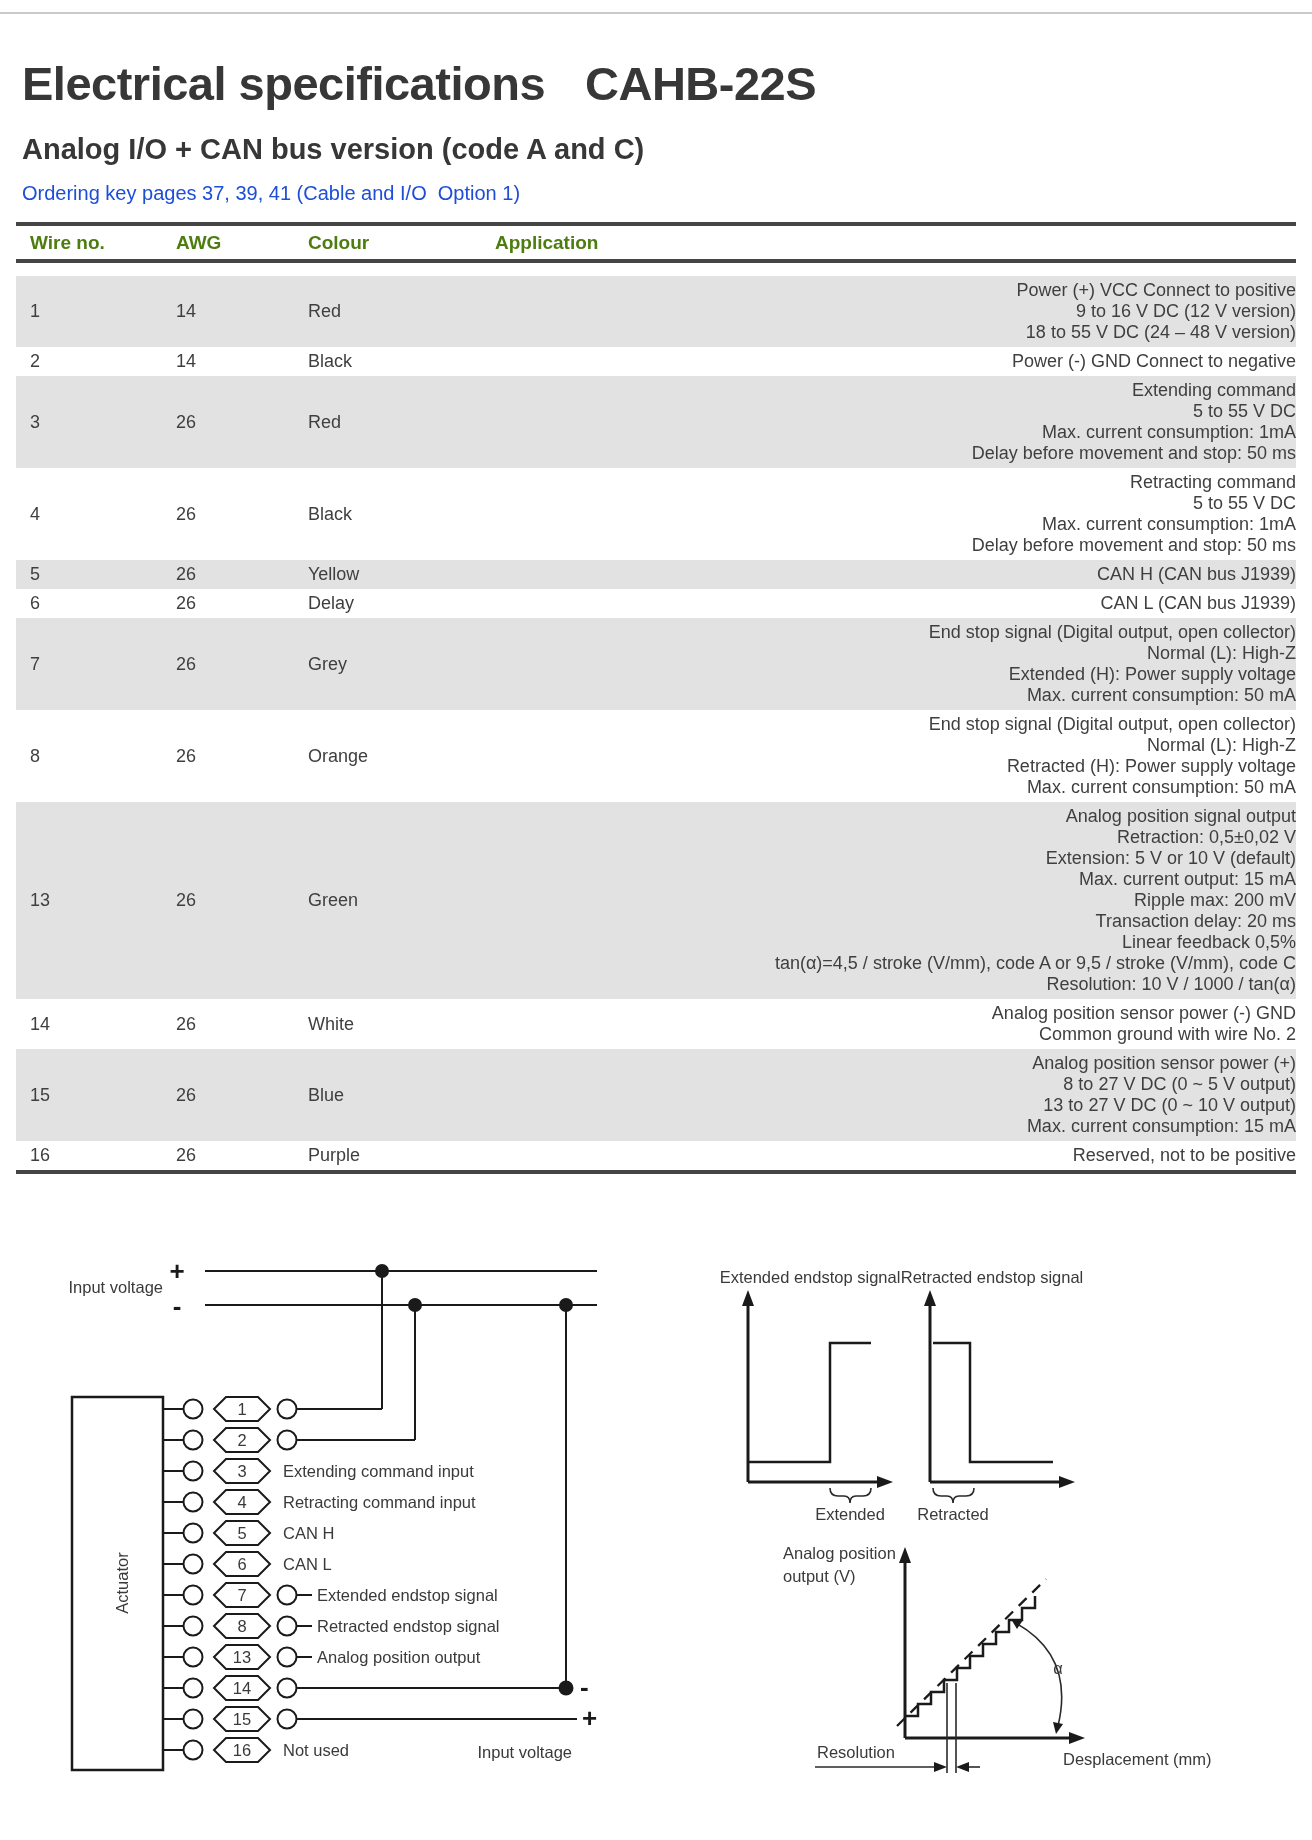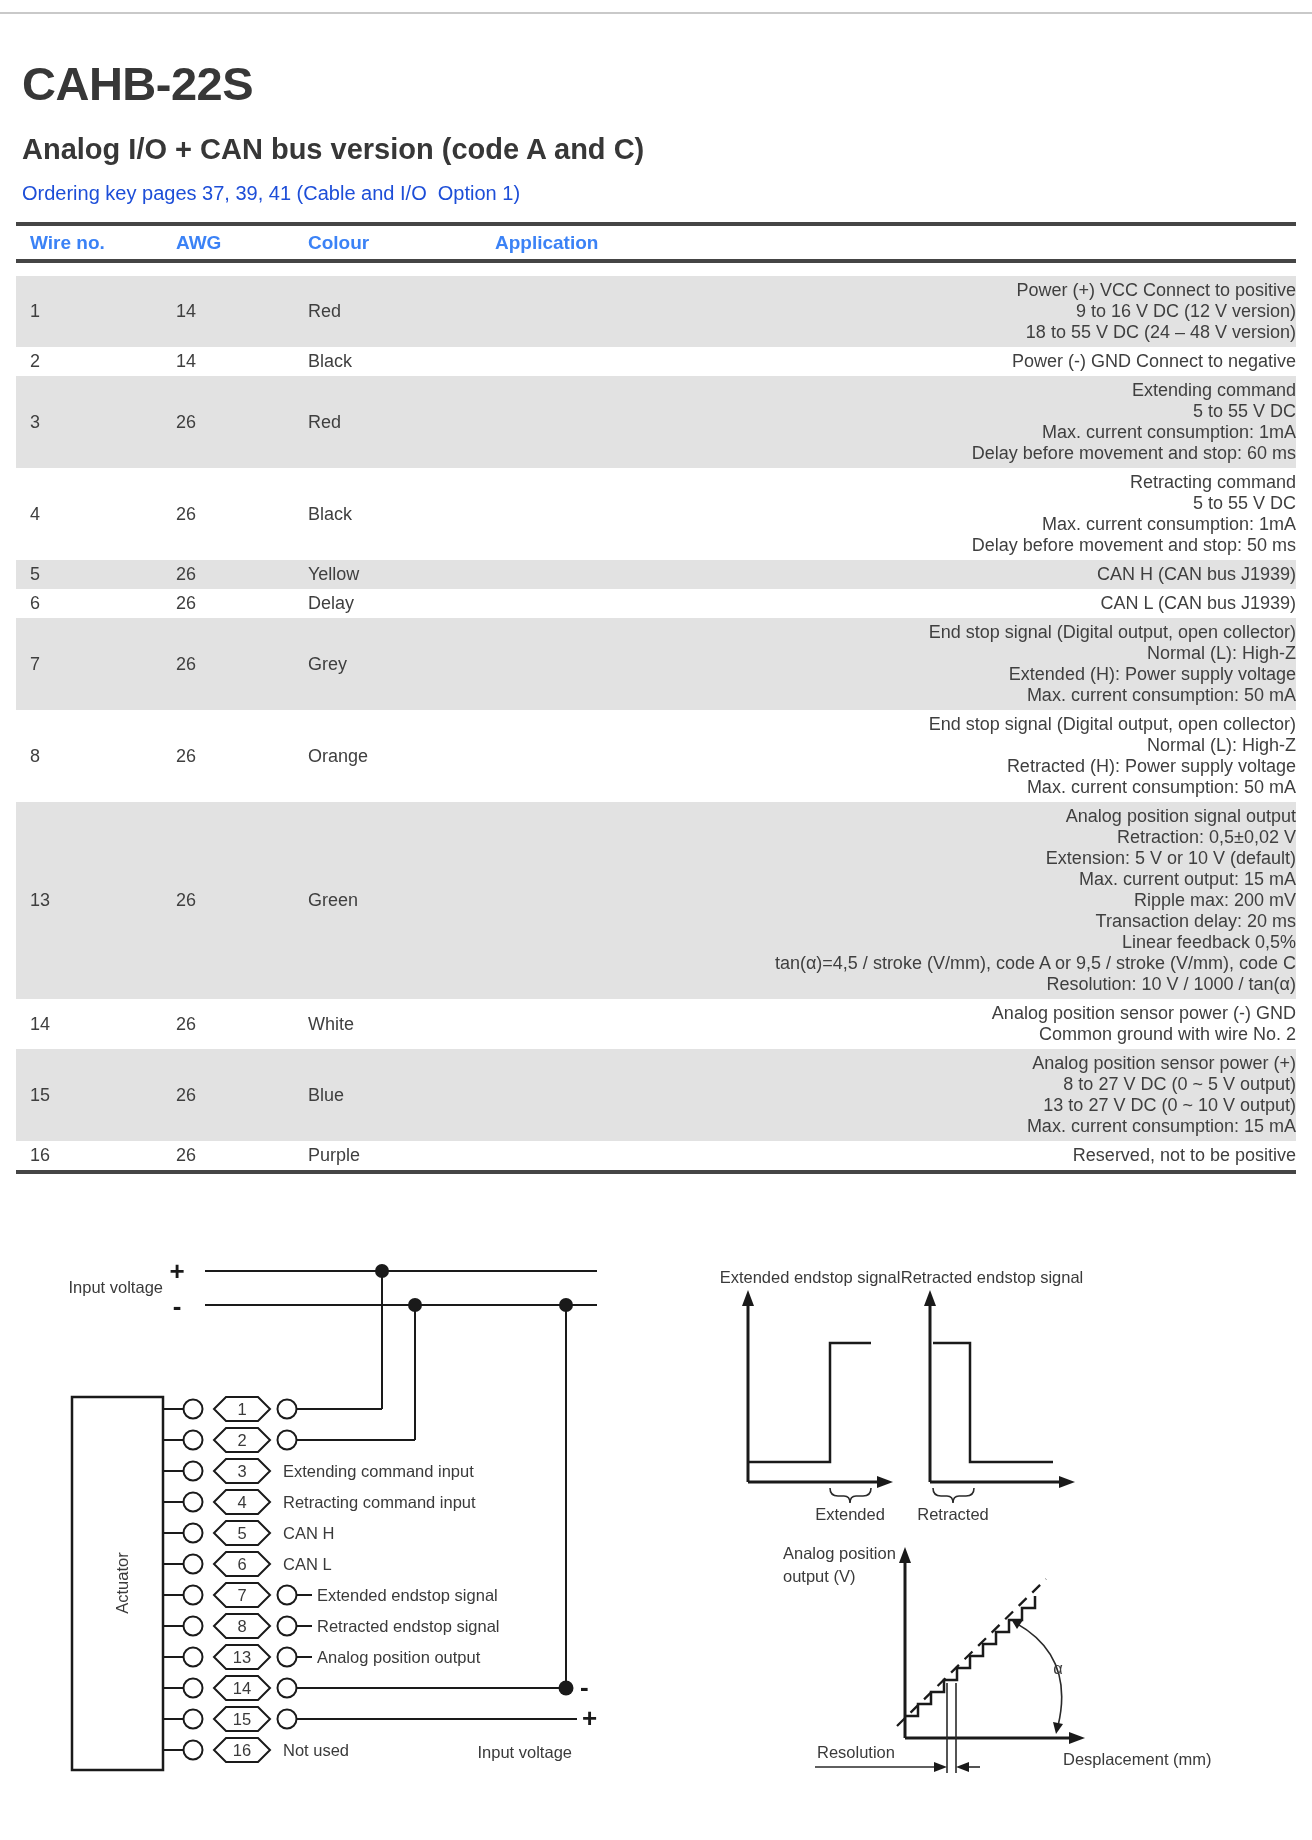--- a/index.html
+++ b/index.html
@@ -7,21 +7,21 @@
        font-family:"Liberation Sans",sans-serif;color:#3f3f3f;}
   .top-rule{position:absolute;left:0;top:12px;width:1312px;height:2px;background:#c9c9c9;}
   .hdr{position:absolute;left:22px;top:56px;}
   .title-line{display:flex;gap:40px;align-items:baseline;
               font-size:47px;font-weight:bold;color:#373737;letter-spacing:-0.5px;}
   .subtitle{margin-top:22px;font-size:29px;font-weight:bold;color:#373737;}
   .note{margin-top:16px;font-size:20px;color:#1d4ed8;white-space:pre;}
   .spec-table{position:absolute;left:16px;top:222px;width:1280px;font-size:18px;line-height:21px;}
   .t-head{border-top:4.5px solid #454545;border-bottom:4.5px solid #454545;
           display:grid;grid-template-columns:160px 132px 187px 1fr;
-          align-items:center;padding:6px 0;font-weight:bold;font-size:19px;color:#3b82f6;
+          align-items:center;padding:6px 0;font-weight:bold;font-size:19px;color:#4d7c0f;
           margin-bottom:13px;}
   .t-rows{border-bottom:4.5px solid #454545;}
   .t-row{display:grid;grid-template-columns:160px 132px 187px 1fr;
          align-items:center;padding:4px 0;}
   .t-row:nth-child(odd){background:#e2e2e2;}
   .c0{padding-left:14px;}
   .app{white-space:pre-line;text-align:right;}
   svg{position:absolute;left:0;top:1240px;}
   svg text{font-family:"Liberation Sans",sans-serif;fill:#3a3a3a;font-size:16.5px;}
   .ln{stroke:#1a1a1a;stroke-width:2;fill:none;}
@@ -35,20 +35,21 @@
   .dash{stroke:#1a1a1a;stroke-width:2.3;fill:none;stroke-dasharray:11 8;}
   .sign{font-weight:bold;font-size:26px;fill:#1a1a1a;}
 </style>
 </head>
 <body>
 
 <div class="top-rule"></div>
 
 <div class="hdr">
   <div class="title-line">
+    <span>Electrical specifications</span>
     <span>CAHB-22S</span>
   </div>
   <div class="subtitle">Analog I/O + CAN bus version (code A and C)</div>
   <div class="note">Ordering key pages 37, 39, 41 (Cable and I/O  Option 1)</div>
 </div>
 
 <div class="spec-table">
   <div class="t-head">
     <div class="c0">Wire no.</div>
     <div>AWG</div>
@@ -70,21 +71,21 @@
       <div>Black</div>
       <div class="app">Power (-) GND Connect to negative</div>
     </div>
     <div class="t-row">
       <div class="c0">3</div>
       <div>26</div>
       <div>Red</div>
       <div class="app">Extending command
 5 to 55 V DC
 Max. current consumption: 1mA
-Delay before movement and stop: 60 ms</div>
+Delay before movement and stop: 50 ms</div>
     </div>
     <div class="t-row">
       <div class="c0">4</div>
       <div>26</div>
       <div>Black</div>
       <div class="app">Retracting command
 5 to 55 V DC
 Max. current consumption: 1mA
 Delay before movement and stop: 50 ms</div>
     </div>

